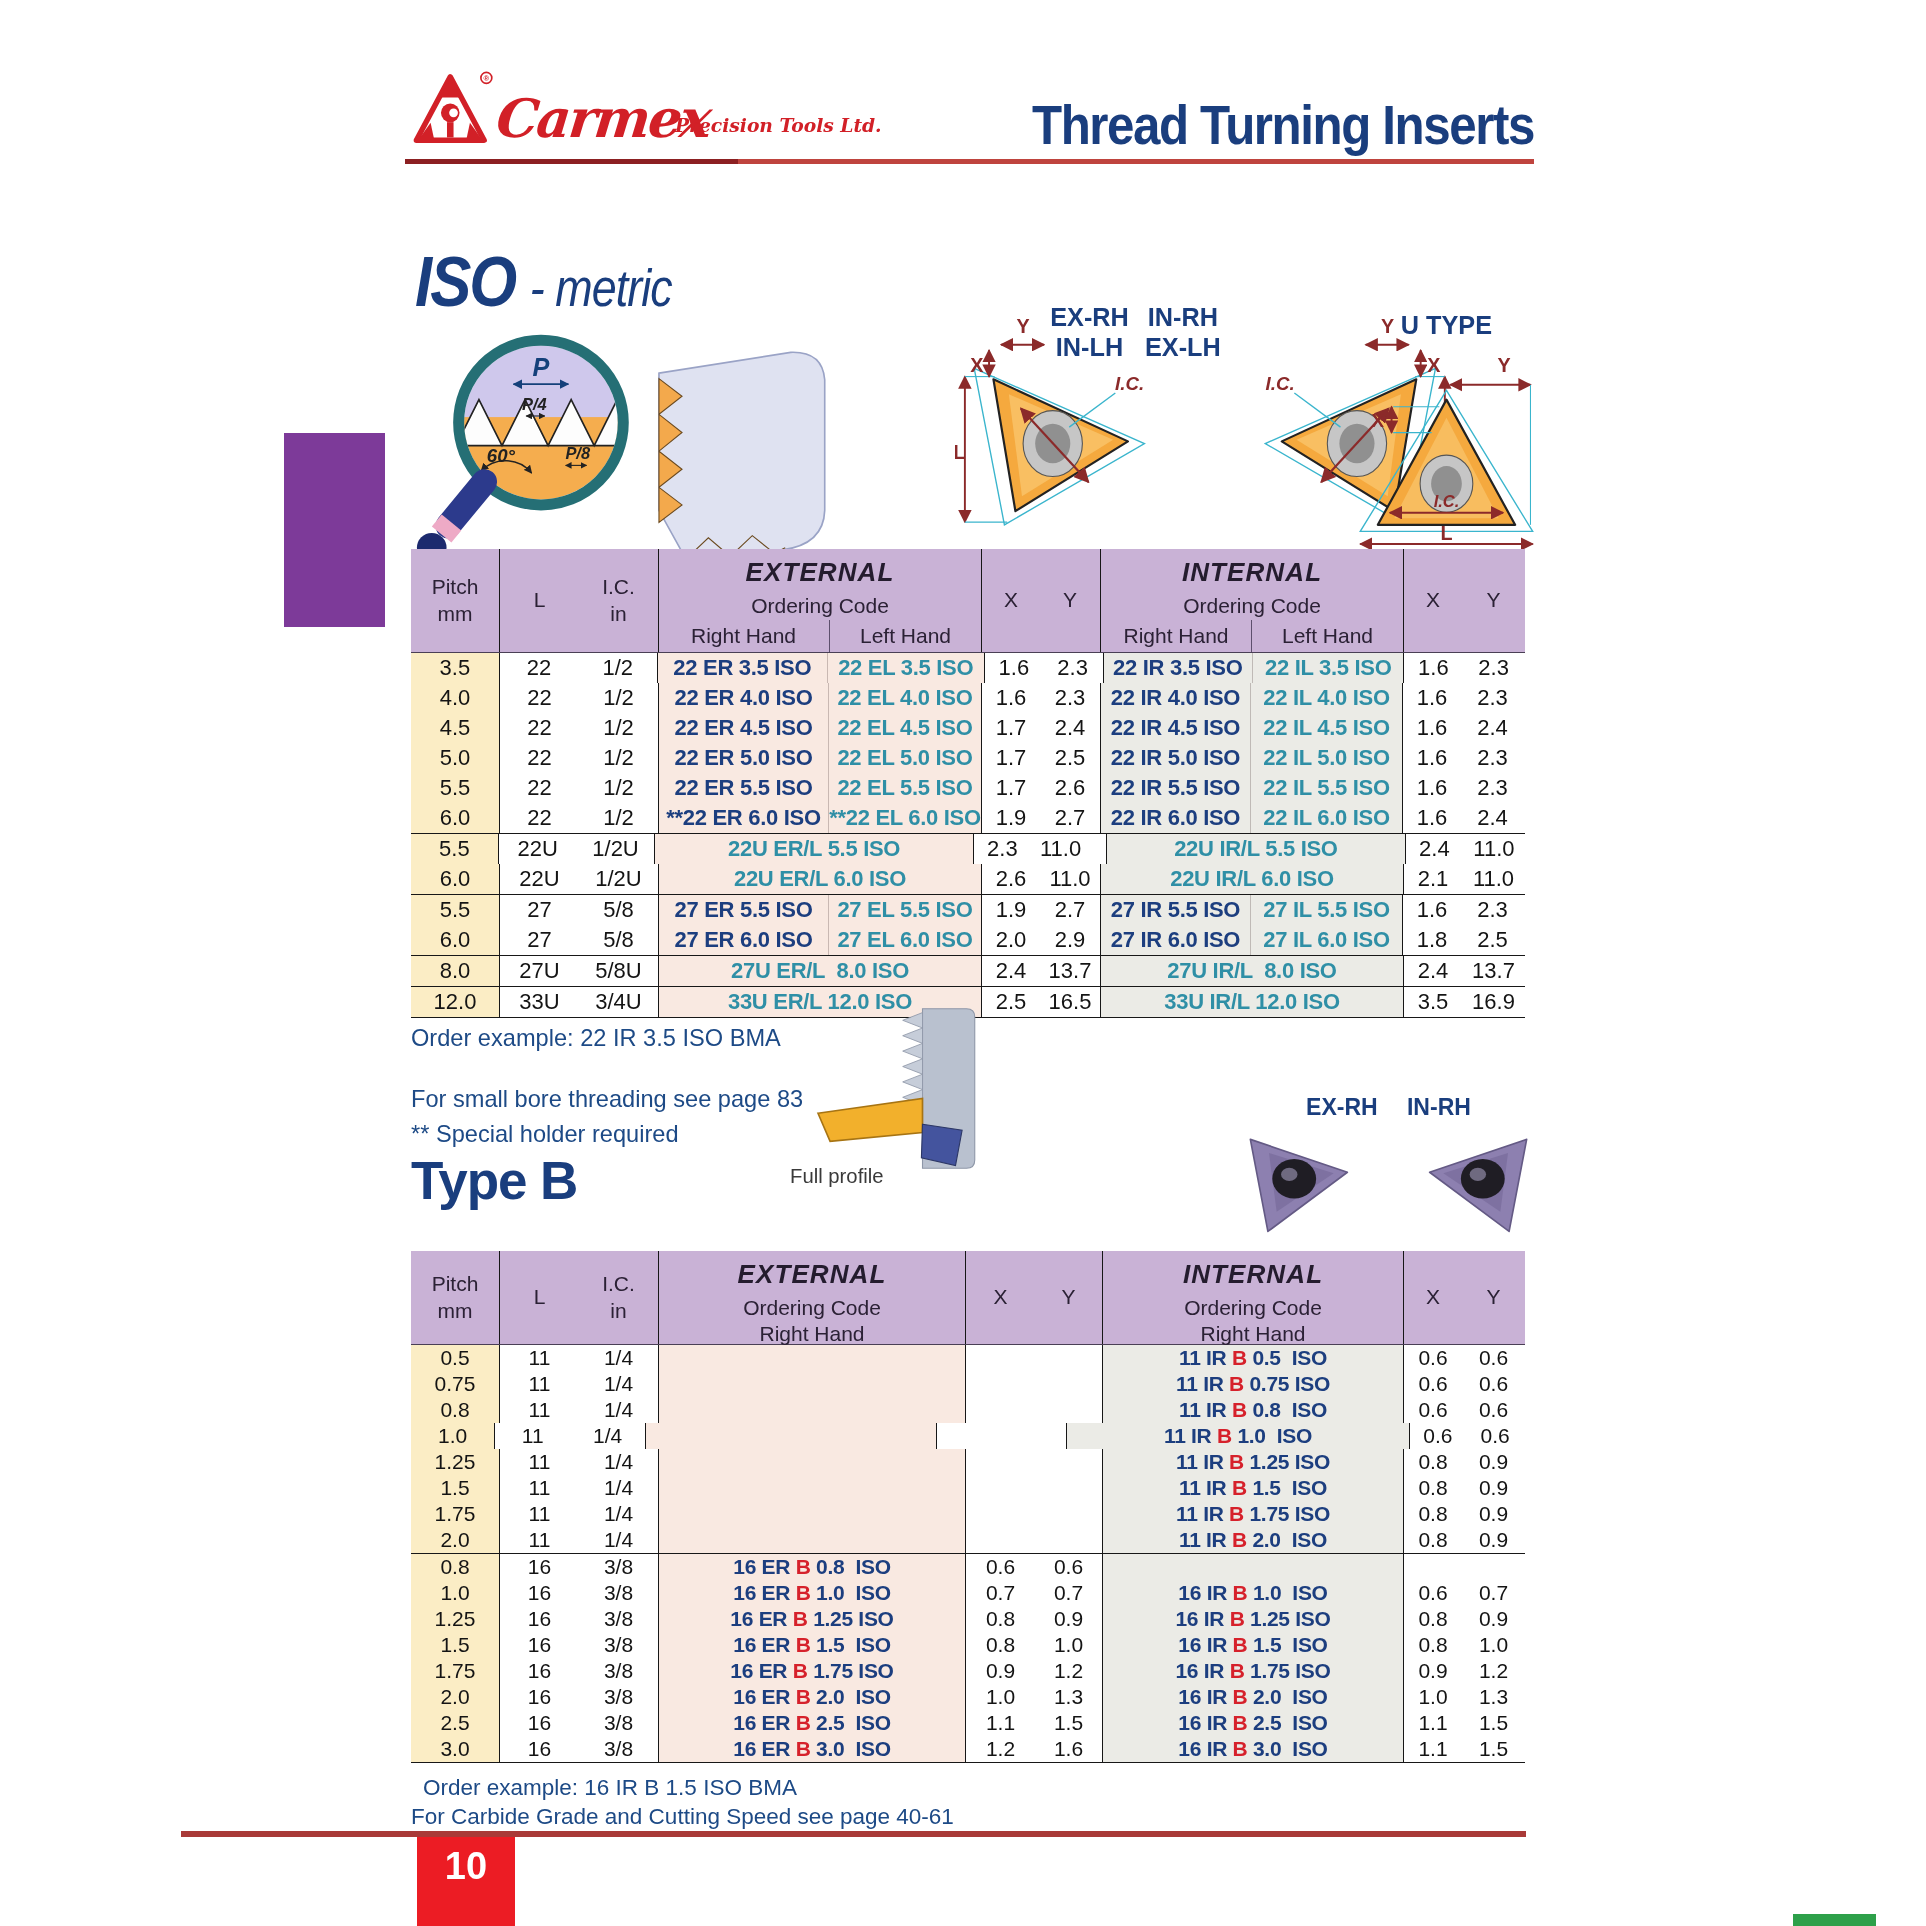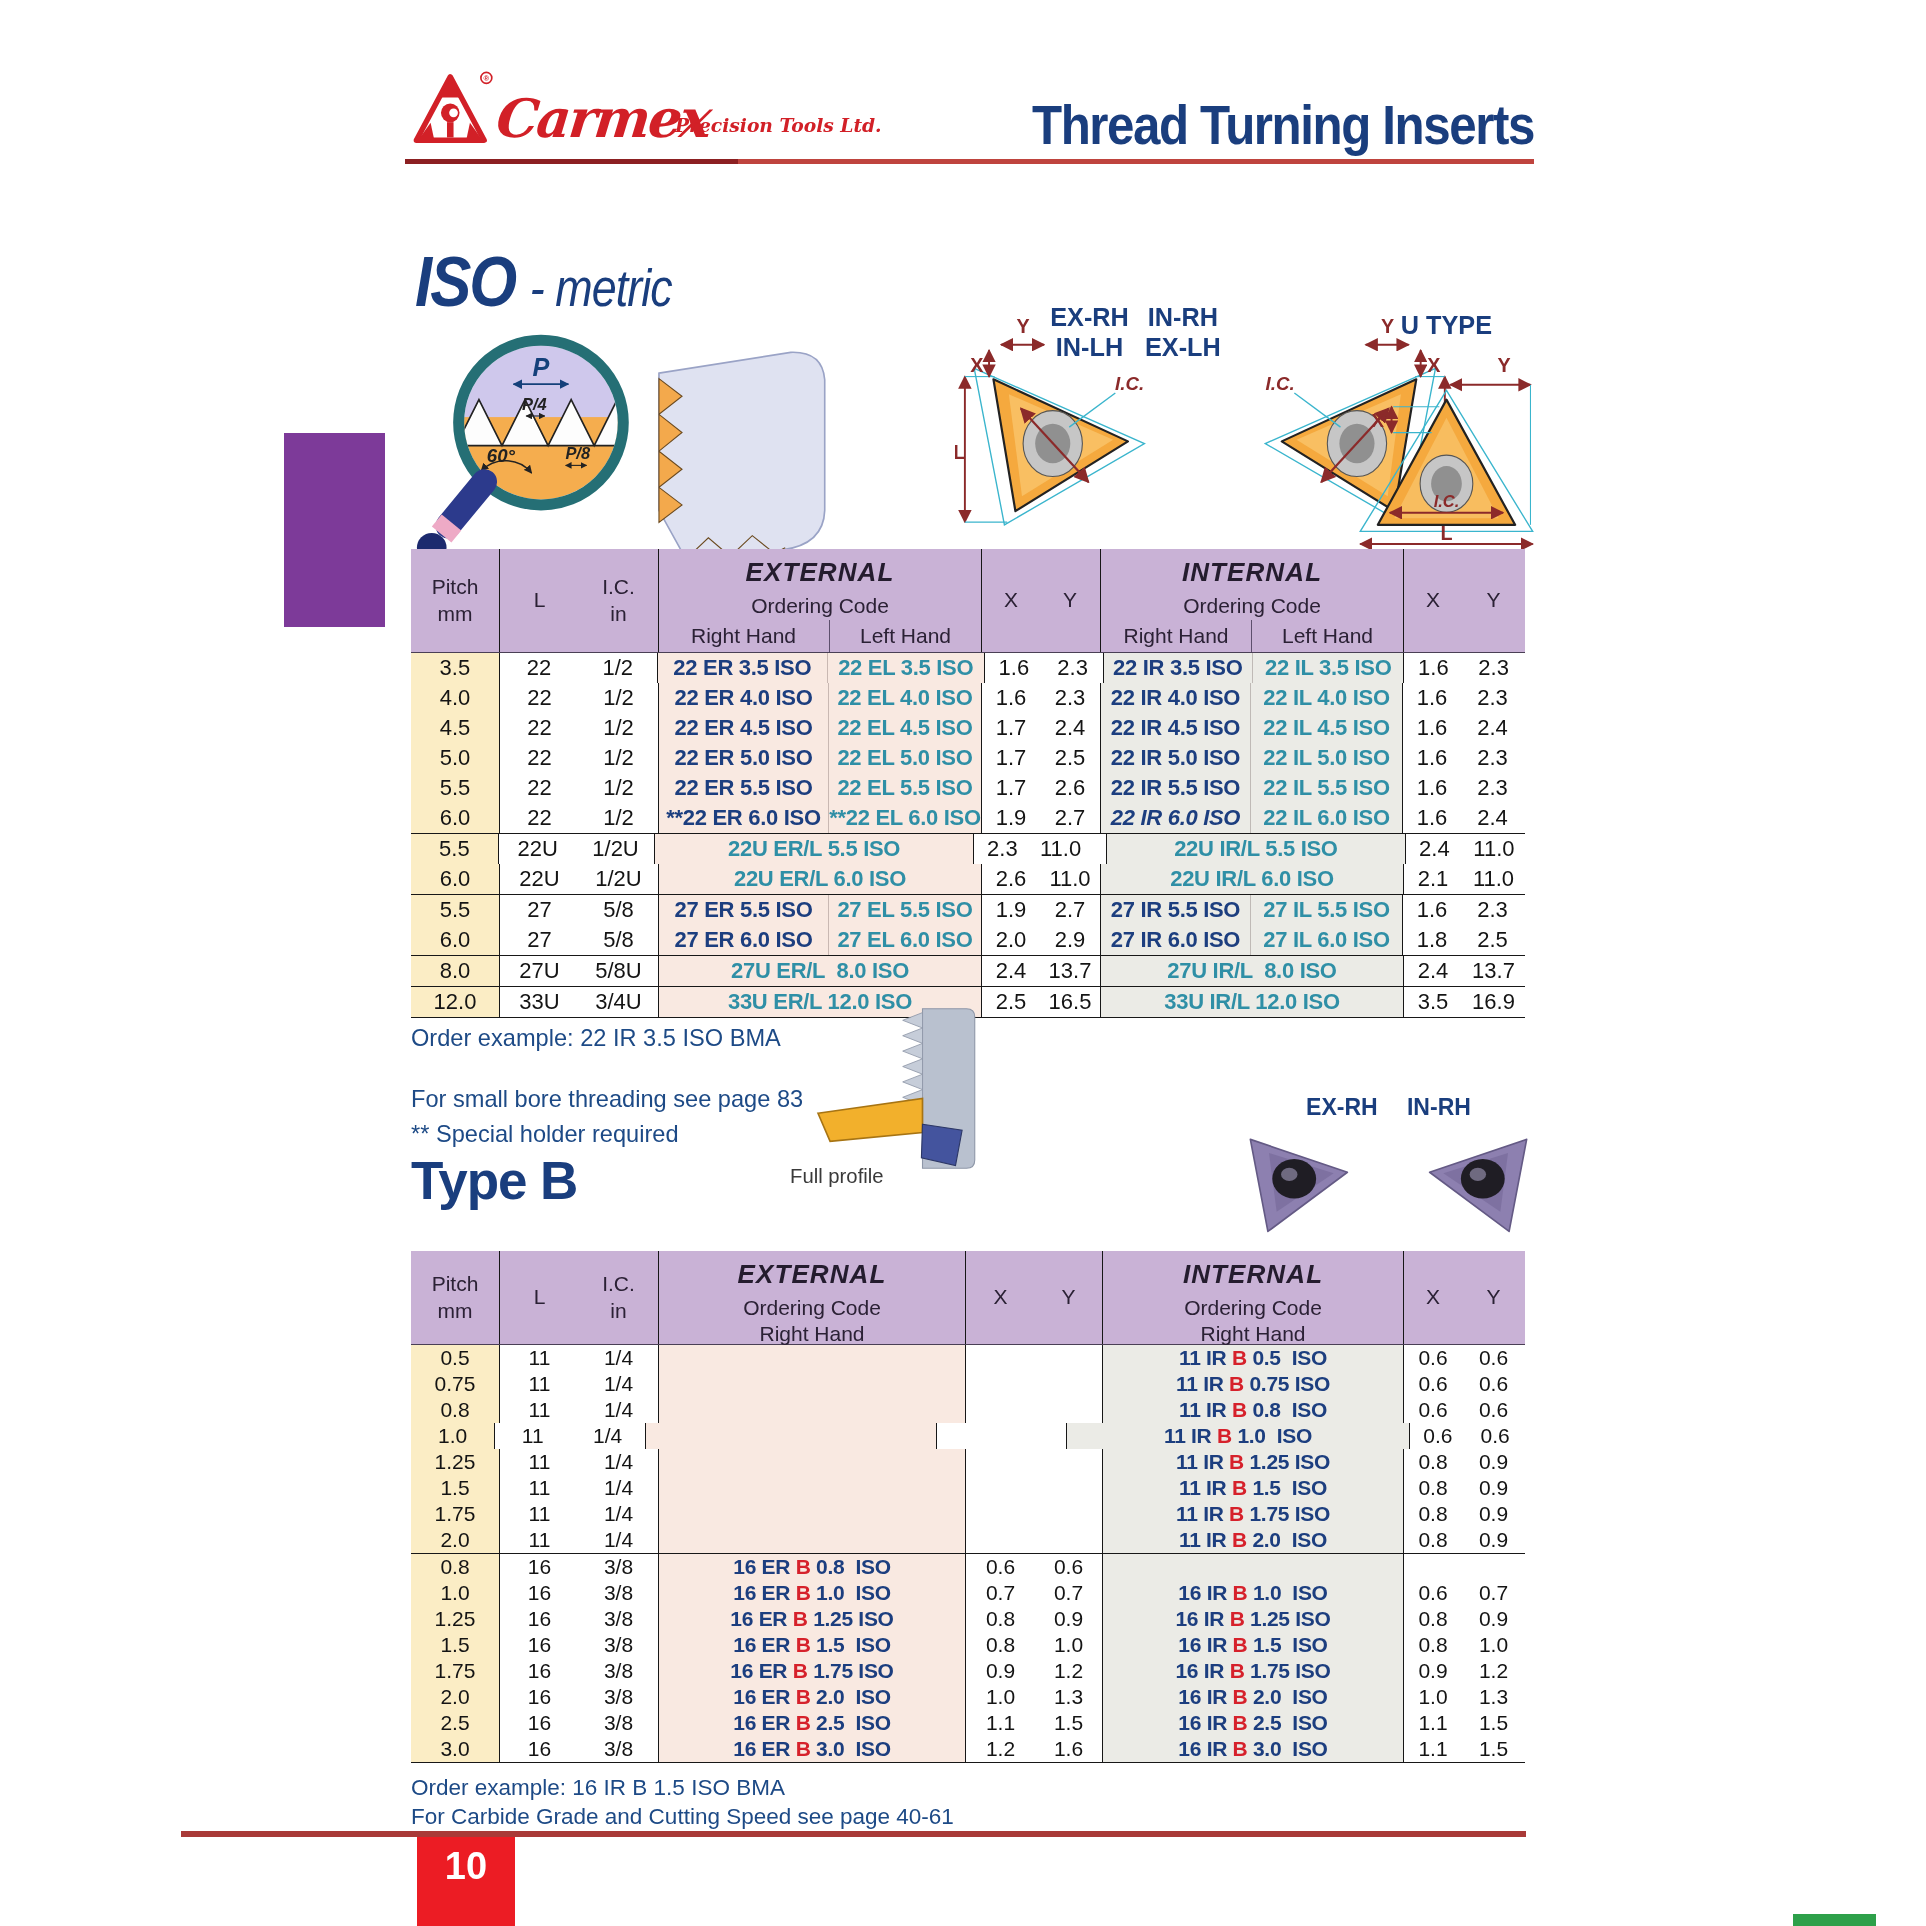--- a/index.html
+++ b/index.html
@@ -317,21 +317,21 @@
         <div class="cell c-white" style="width: 63px;">2.3</div>
       </div>
       <div class="trow gend" style="height: 30px;">
         <div class="cell c-pitch" style="width: 88px;">6.0</div>
         <div class="cell c-white bL3" style="width: 80px;">22</div>
         <div class="cell c-white" style="width: 79px;">1/2</div>
         <div class="cell c-ext bL3 code navy" style="width: 170px;">**22 ER 6.0 ISO</div>
         <div class="cell c-ext divL code teal" style="width: 153px;">**22 EL 6.0 ISO</div>
         <div class="cell c-white bL3" style="width: 59px;">1.9</div>
         <div class="cell c-white" style="width: 60px;">2.7</div>
-        <div class="cell c-int bL3 code navy" style="width: 150px; font-style: italic;">22 IR 6.0 ISO</div>
+        <div class="cell c-int bL3 code navy" style="width: 150px;">22 IR 6.0 ISO</div>
         <div class="cell c-int divL code teal" style="width: 152px;">22 IL 6.0 ISO</div>
         <div class="cell c-white bL3" style="width: 59px;">1.6</div>
         <div class="cell c-white" style="width: 63px;">2.4</div>
       </div>
       <div class="trow" style="height: 30px;">
         <div class="cell c-pitch" style="width: 88px;">5.5</div>
         <div class="cell c-white bL3" style="width: 80px;">22U</div>
         <div class="cell c-white" style="width: 79px;">1/2U</div>
         <div class="cell c-ext bL3 code teal" style="width: 323px;">22U ER/L 5.5 ISO</div>
         <div class="cell c-white bL3" style="width: 59px;">2.3</div>
@@ -650,21 +650,21 @@
         <div class="cell c-white" style="width: 79px;">3/8</div>
         <div class="cell c-ext bL3 code navy" style="width: 307px;">16 ER <span class="redB">B</span> 3.0  ISO</div>
         <div class="cell c-white bL3" style="width: 70px;">1.2</div>
         <div class="cell c-white" style="width: 67px;">1.6</div>
         <div class="cell c-int bL3 code navy" style="width: 301px;">16 IR <span class="redB">B</span> 3.0  ISO</div>
         <div class="cell c-white bL3" style="width: 59px;">1.1</div>
         <div class="cell c-white" style="width: 63px;">1.5</div>
       </div>
     </div>
 
-  <div class="abs note2" style="left:411px;top:1775px;">Order example: 16 IR B 1.5 ISO BMA</div>
+  <div class="abs note2" style="left:423px;top:1775px;">Order example: 16 IR B 1.5 ISO BMA</div>
   <div class="abs note2" style="left:411px;top:1804px;">For Carbide Grade and Cutting Speed see page 40-61</div>
 
   <div class="abs bottom-rule" style="left:181px;top:1831px;width:1345px;"></div>
   <div class="abs pagenum-box" style="left:417px;top:1837px;width:98px;height:89px;">
     <span class="pagenum">10</span>
   </div>
   <div class="abs green-strip" style="left:1793px;top:1914px;width:83px;height:12px;"></div>
 
 </div>
 

